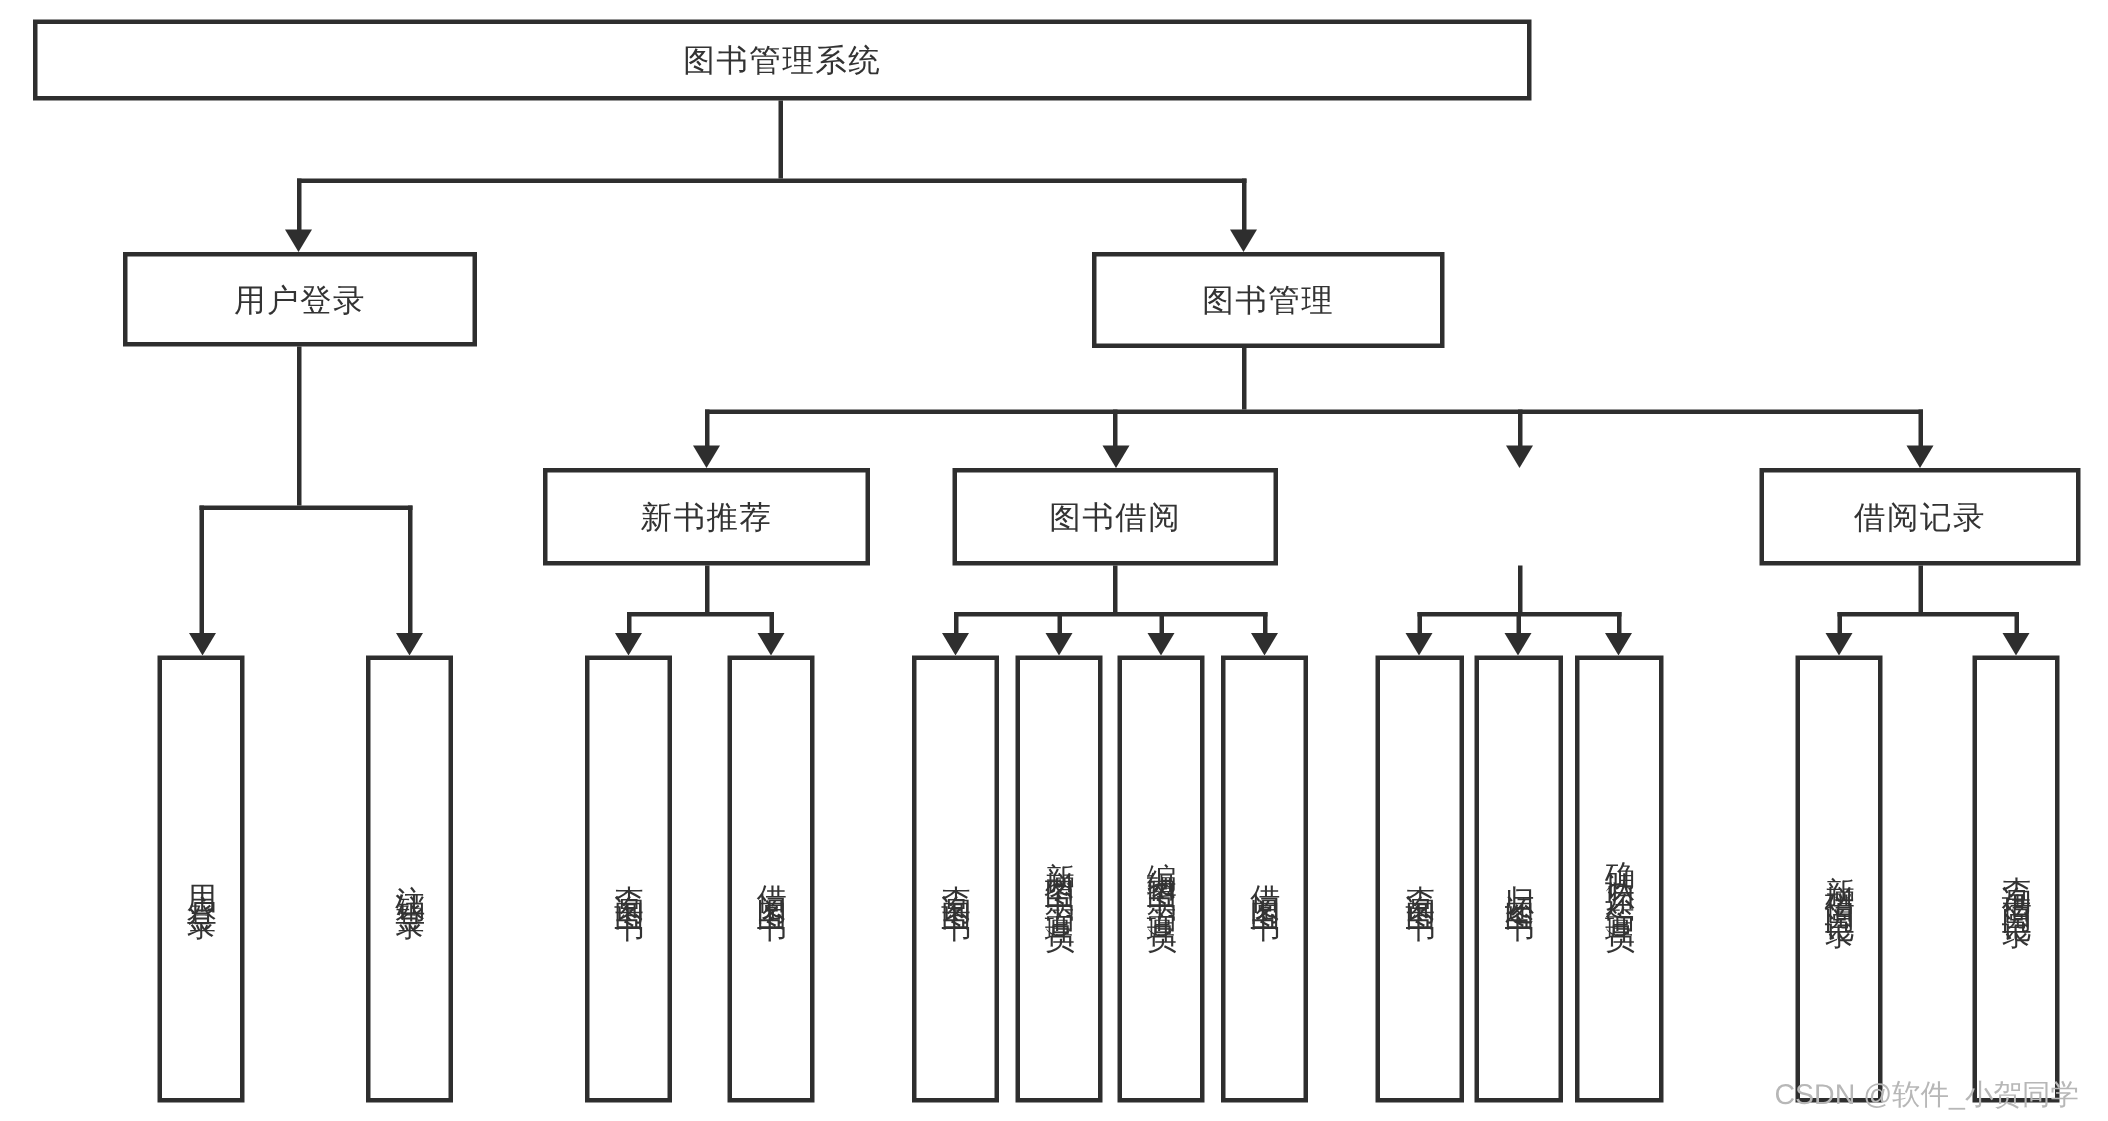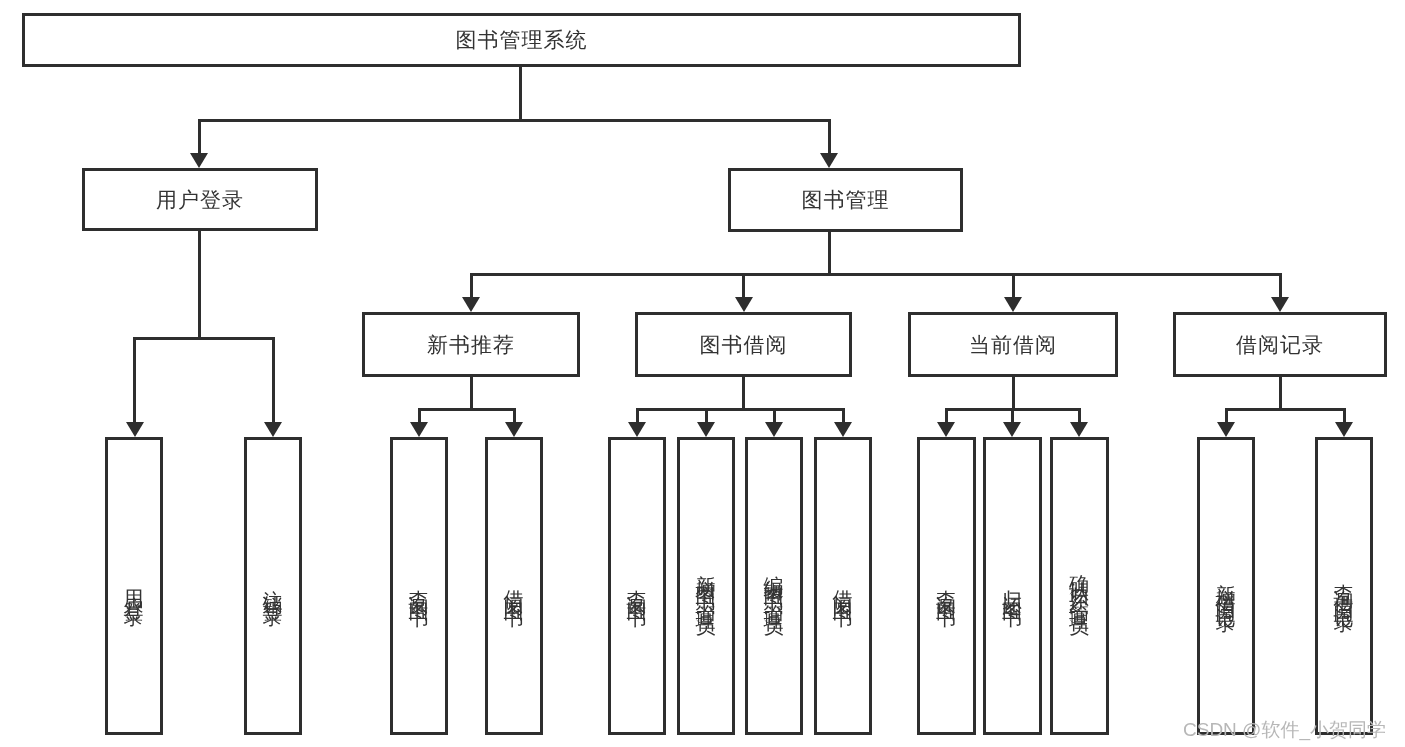--- a/index.html
+++ b/index.html
@@ -85,21 +85,20 @@
   <div class="arrow" style="left:462px; top:297px;"></div>
   <div class="vline" style="left:742px; top:273px; height:26px;"></div>
   <div class="arrow" style="left:735px; top:297px;"></div>
   <div class="vline" style="left:1012px; top:273px; height:26px;"></div>
   <div class="arrow" style="left:1004px; top:297px;"></div>
   <div class="vline" style="left:1279px; top:273px; height:26px;"></div>
   <div class="arrow" style="left:1271px; top:297px;"></div>
 
   <div class="box" style="left:362px; top:312px; width:218px; height:65px;">新书推荐</div>
   <div class="box" style="left:635px; top:312px; width:217px; height:65px;">图书借阅</div>
-  <div class="box" style="left:908px; top:312px; width:210px; height:65px;">当前借阅</div>
   <div class="box" style="left:1173px; top:312px; width:214px; height:65px;">借阅记录</div>
 
   <div class="vline" style="left:470px; top:377px; height:31px;"></div>
   <div class="hline" style="left:418px; top:408px; width:98px;"></div>
   <div class="vline" style="left:418px; top:408px; height:16px;"></div>
   <div class="arrow" style="left:410px; top:422px;"></div>
   <div class="vline" style="left:513px; top:408px; height:16px;"></div>
   <div class="arrow" style="left:505px; top:422px;"></div>
 
   <div class="vline" style="left:742px; top:377px; height:31px;"></div>

